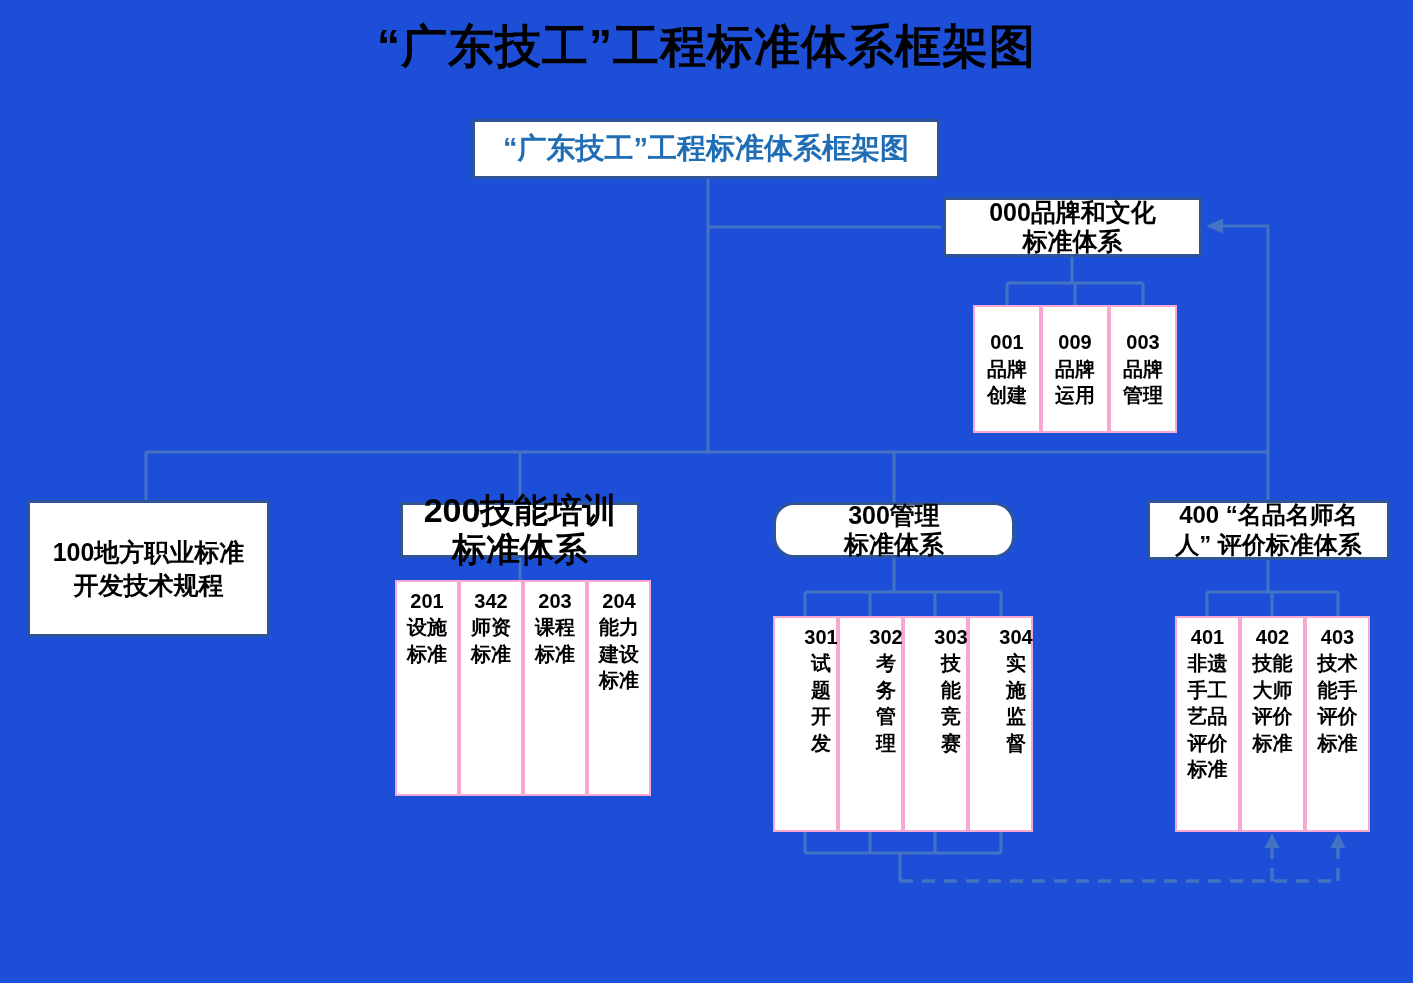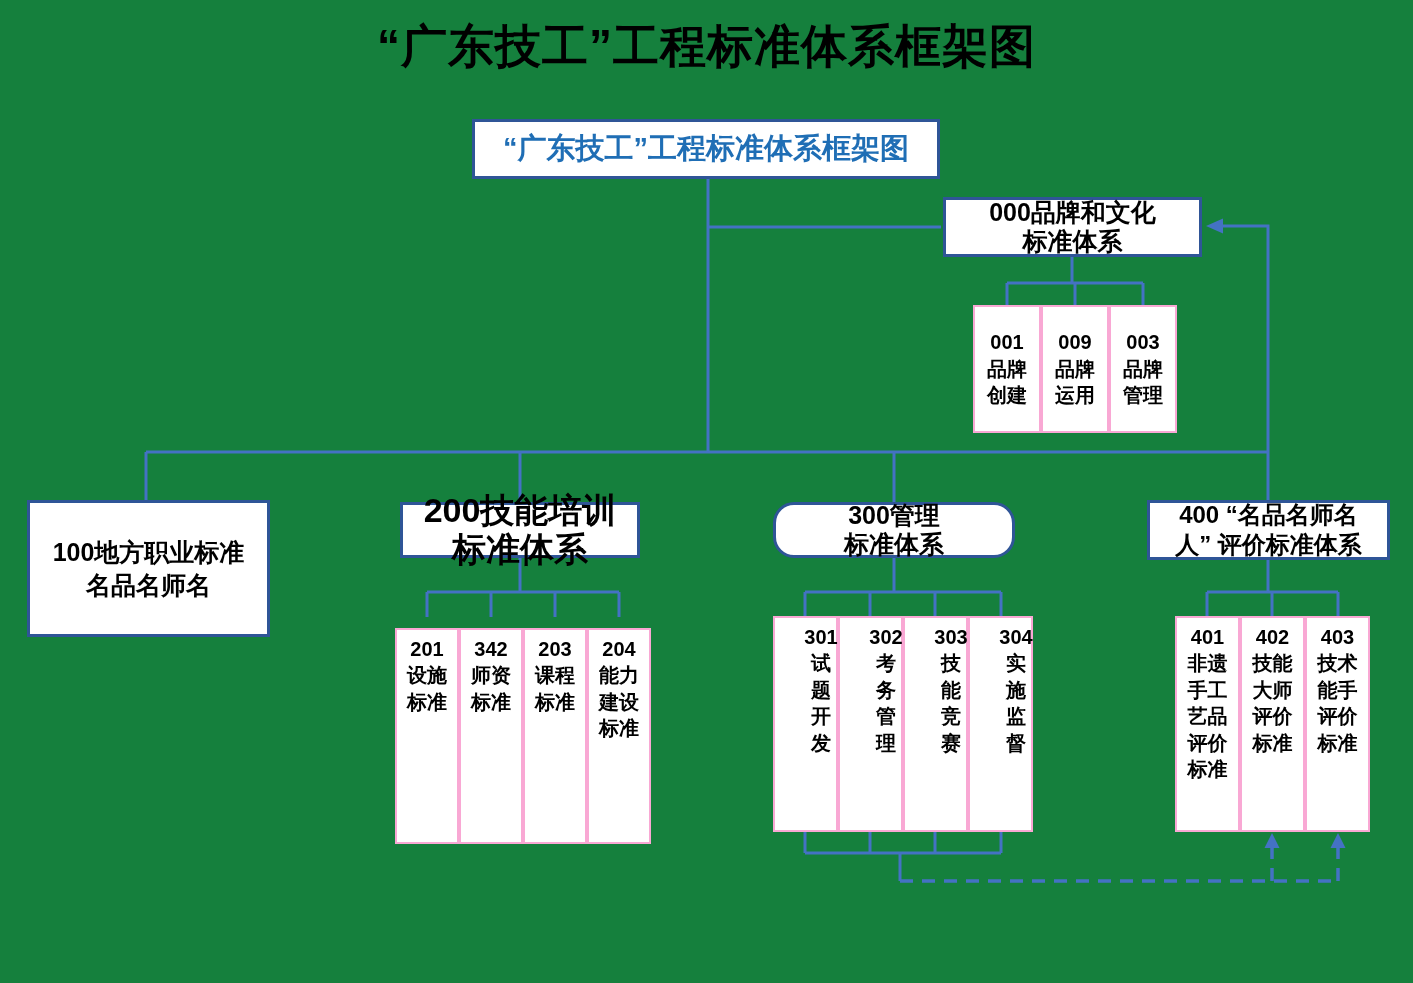--- a/index.html
+++ b/index.html
@@ -1,19 +1,19 @@
 <!DOCTYPE html>
 <html><head>
 <meta charset="utf-8">
 <style>
   html,body{margin:0;padding:0;background:#ffffff;}
   #canvas{
     position:relative;
     width:1413px;height:983px;
-    background:#15803d;
+    background:#1d4ed8;
     font-family:"Liberation Sans","DejaVu Sans",sans-serif;
     overflow:hidden;
   }
   #wires{position:absolute;left:0;top:0;width:1413px;height:983px;pointer-events:none;}
   .page-title{
     position:absolute;left:0;top:16px;width:1413px;
     text-align:center;font-size:46px;font-weight:bold;color:#000;
     letter-spacing:1px;
   }
   .node{
@@ -34,21 +34,21 @@
   .n400{left:1147px;top:500px;width:243px;height:60px;font-size:24px;line-height:1.25;}
   .leaf-row{position:absolute;display:flex;}
   .leaf{
     box-sizing:border-box;border:2px solid #f9a8d4;background:#fff;
     font-weight:bold;color:#000;text-align:center;white-space:pre-line;
     font-size:20px;line-height:1.32;
     display:flex;justify-content:center;
   }
   .row-000{left:973px;top:305px;}
   .row-000 .leaf{width:68px;height:128px;align-items:center;}
-  .row-200{left:395px;top:628px;}
+  .row-200{left:395px;top:580px;}
   .row-200 .leaf{width:64px;height:216px;align-items:flex-start;padding-top:6px;}
   .row-300{left:773px;top:616px;}
   .row-300 .leaf{width:65px;height:216px;align-items:flex-start;padding-top:6px;padding-left:31px;}
   .row-400{left:1175px;top:616px;justify-content:space-between;}
   .row-400 .leaf{width:65px;height:216px;align-items:flex-start;padding-top:6px;}
   .figure-caption{
     position:absolute;left:0;top:903px;width:1413px;
     text-align:center;font-size:34px;color:#000;
     font-family:"Liberation Serif","DejaVu Serif",serif;
   }
@@ -107,21 +107,21 @@
 创建</div>
     <div class="leaf">009
 品牌
 运用</div>
     <div class="leaf">003
 品牌
 管理</div>
   </div>
 
   <div class="node n100">100地方职业标准
-名品名师名</div>
+开发技术规程</div>
 
   <div class="node n200">200技能培训
 标准体系</div>
   <div class="leaf-row row-200">
     <div class="leaf">201
 设施
 标准</div>
     <div class="leaf">342
 师资
 标准</div>

